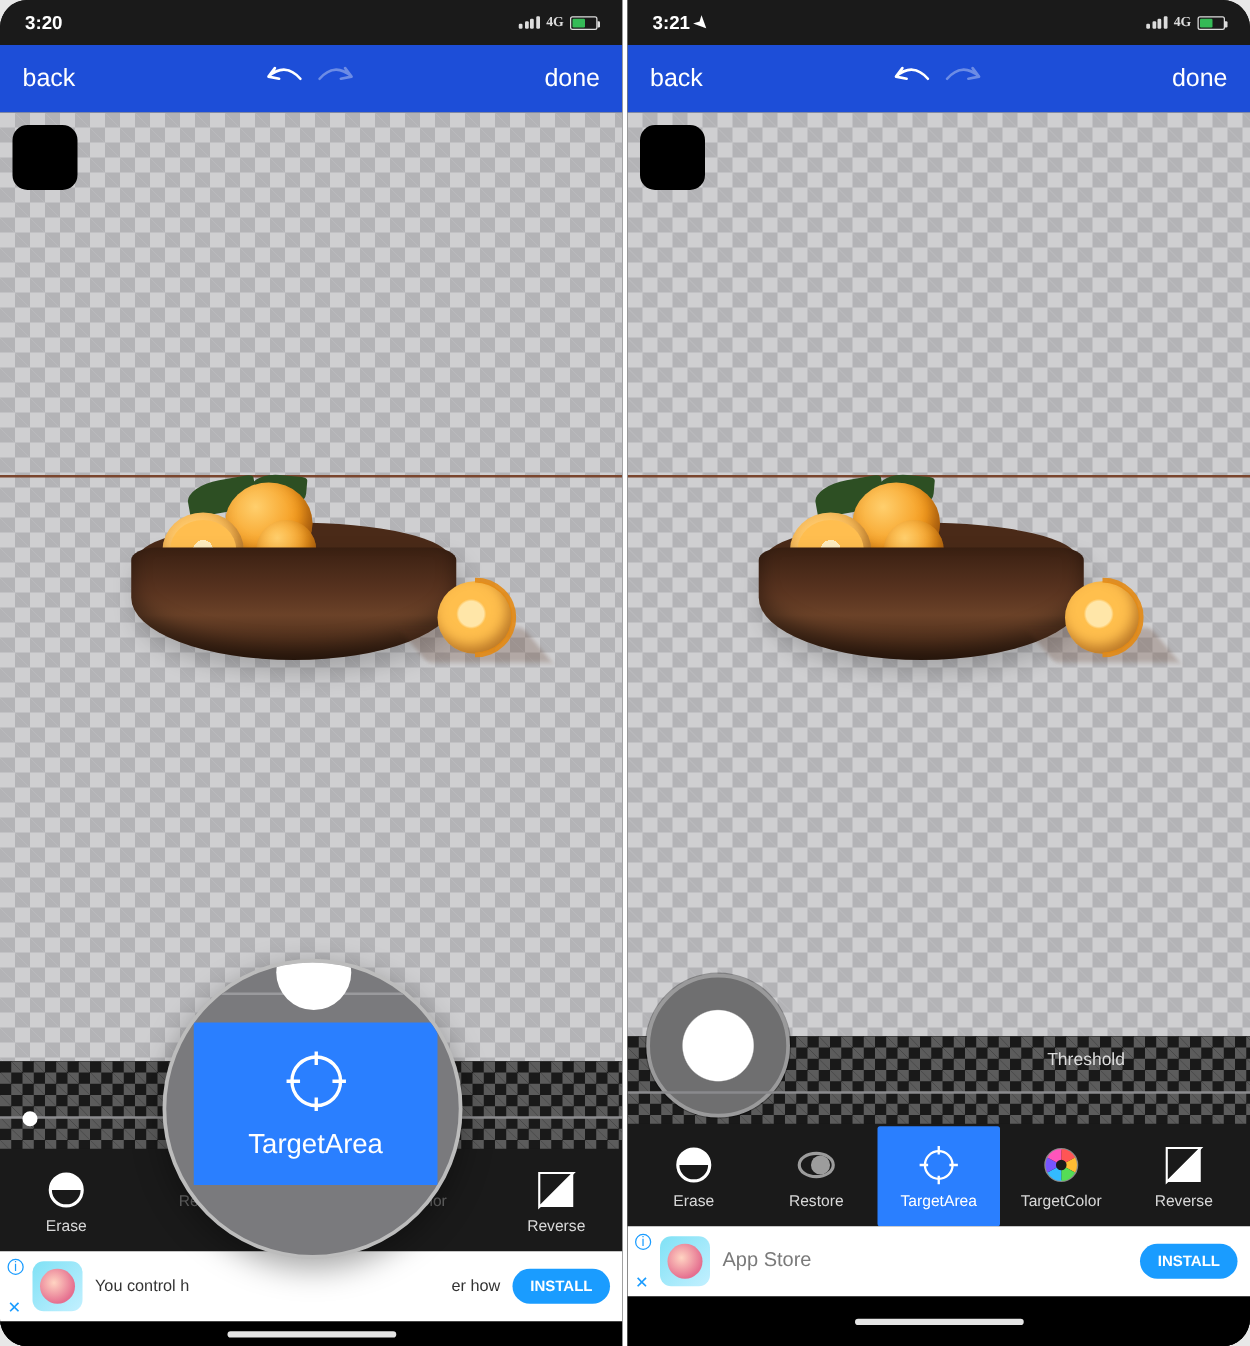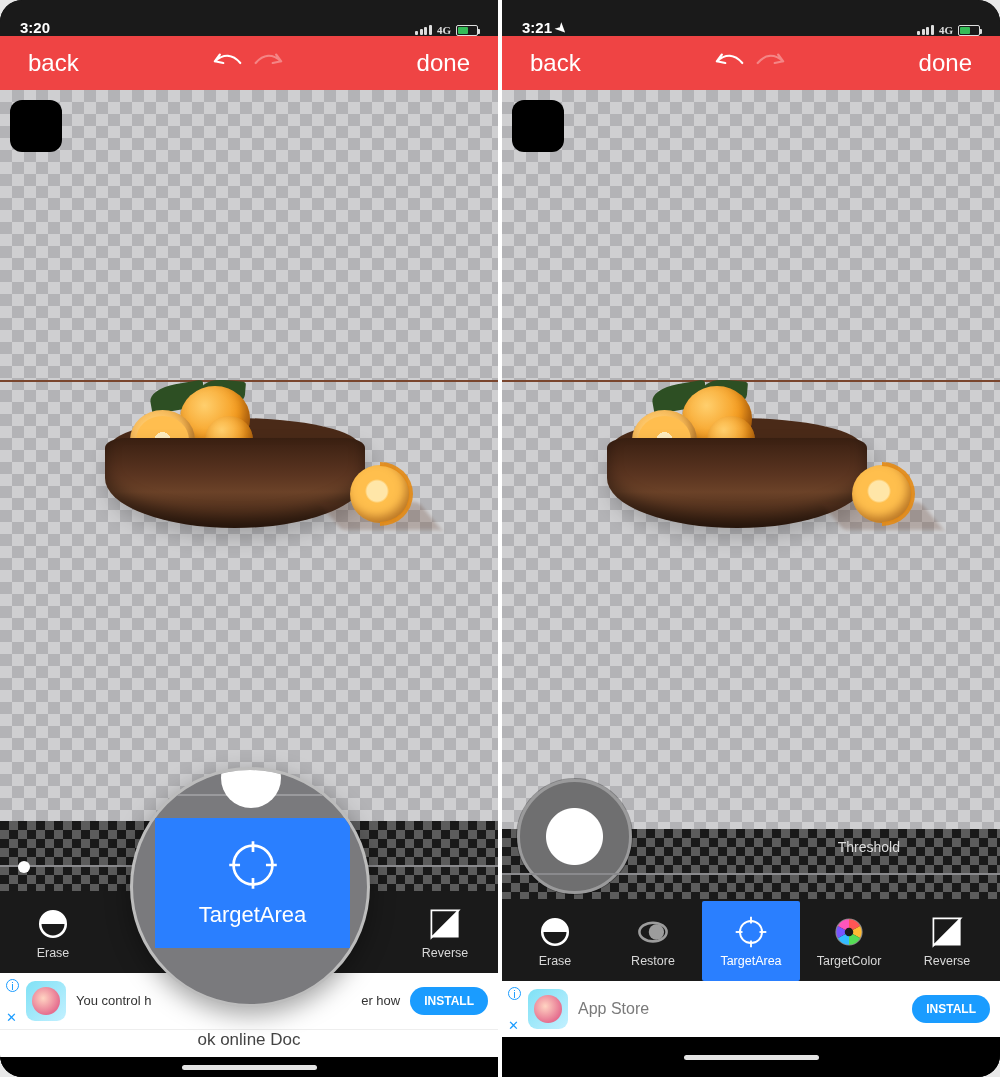--- a/index.html
+++ b/index.html
@@ -27,45 +27,45 @@
     overflow: hidden;
   }
   .screen + .screen { border-left: 4px solid #fff; }
 
   
   .statusbar {
     height: 36px;
     background: #1a1a1a;
     color: #fff;
     display: flex;
-    align-items: flex-end;
+    align-items: center;
     justify-content: space-between;
     padding: 0 20px;
     font-size: 15px;
     font-weight: 600;
   }
   .status-right { display: flex; align-items: center; gap: 5px; font-size: 11px; opacity: .85; font-family: Liberation Serif, serif; }
   .signal { display: flex; gap: 1.5px; align-items: flex-end; }
   .signal span { width: 3px; background: #fff; border-radius: 1px; }
   .signal span:nth-child(1){height:4px} .signal span:nth-child(2){height:6px}
   .signal span:nth-child(3){height:8px} .signal span:nth-child(4){height:10px}
   .battery { width: 22px; height: 11px; border: 1px solid #fff; border-radius: 2px; position: relative; }
   .battery::after { content:''; position:absolute; right:-3px; top:3px; width:2px; height:5px; background:#fff; border-radius:0 1px 1px 0; }
   .battery-fill { position:absolute; left:1px; top:1px; bottom:1px; width:50%; background:#3ad862; border-radius:1px; }
 
   
   .navbar {
     height: 54px;
-    background: #ef4444;
+    background: #1d4ed8;
     color: #fff;
     display: flex;
     align-items: center;
     justify-content: space-between;
-    padding: 0 28px;
-    font-size: 24px;
+    padding: 0 18px;
+    font-size: 20px;
   }
   .nav-arrows { display:flex; gap:12px; }
   .nav-arrows svg { width:34px; height:26px; }
 
   
   .canvas {
     flex: 1;
     position: relative;
     background-color: #cfcfd1;
     background-image:
@@ -306,21 +306,20 @@
       </div>
       <div class="ad">
         <span class="ad-i">i</span>
         <span class="ad-x">✕</span>
         <span class="ad-icon"></span>
         <div class="ad-text">
           <div><span>You control h</span><span style="float:right">er how</span></div>
         </div>
         <span class="install-btn">INSTALL</span>
       </div>
-      <div class="sub-ad">ok online Doc</div>
       <div class="home-ind-bar">
         <div class="home-ind"></div>
       </div>
     </div>
 
     <div class="magnifier">
       <div class="mag-inner">
         <div class="mag-track"></div>
         <div class="mag-knob"></div>
         <div class="mag-btn">

